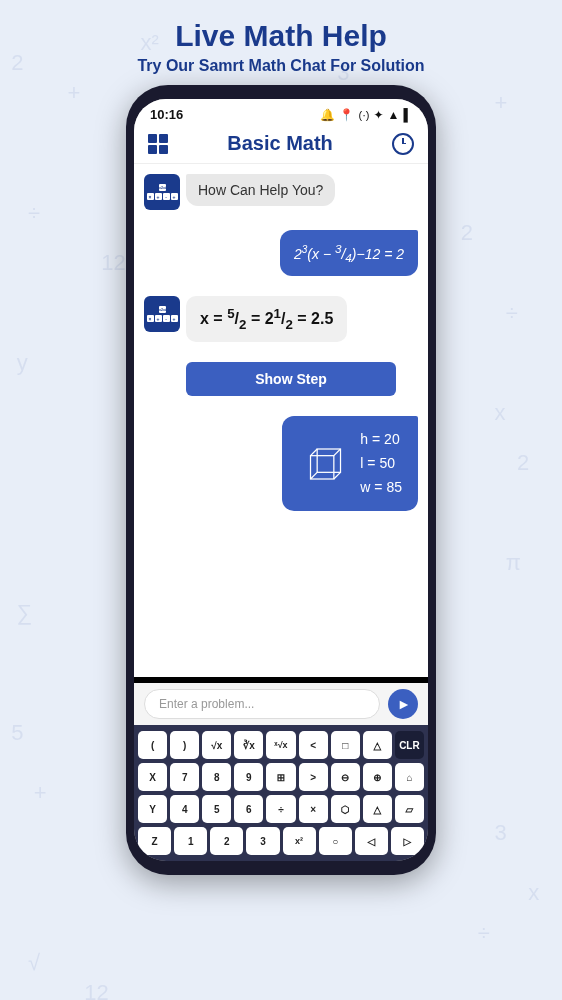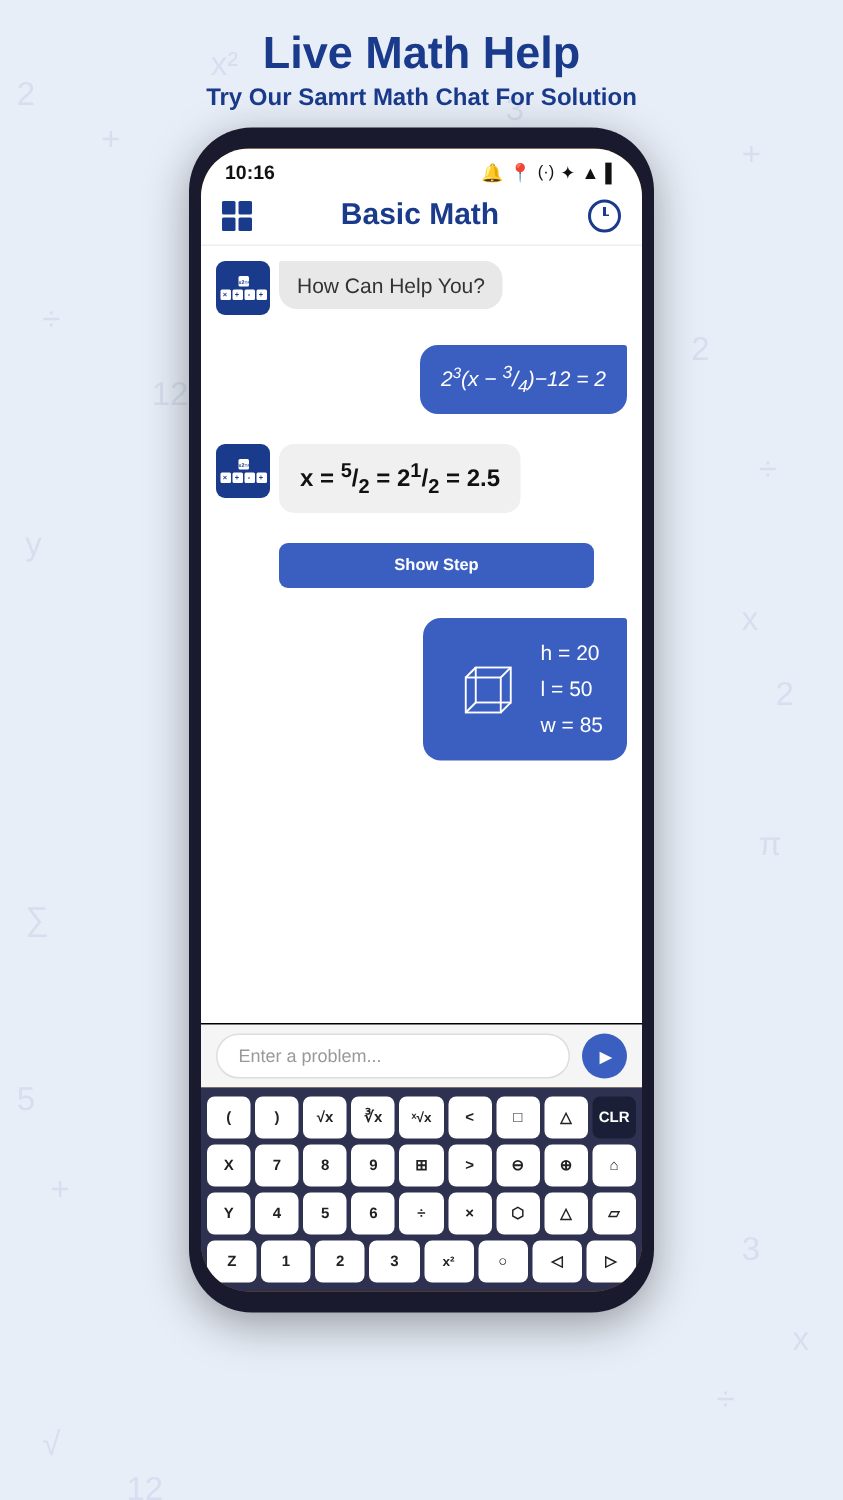--- a/index.html
+++ b/index.html
@@ -57,21 +57,21 @@
       height: 790px;
       margin: 0 auto;
       background: #1a1a2e;
       border-radius: 42px;
       padding: 14px 8px;
       box-shadow: 0 8px 30px rgba(0,0,0,0.35);
     }
     .phone-screen {
       width: 100%;
       height: 100%;
-      background: #a16207;
+      background: #a3a3a3;
       border-radius: 32px;
       overflow: hidden;
       display: flex;
       flex-direction: column;
     }
 
     
     .status-bar {
       display: flex;
       justify-content: space-between;
@@ -239,21 +239,21 @@
       color: #111;
     }
 
     .show-step-btn {
       background: #3b5fc0;
       color: white;
       border: none;
       border-radius: 6px;
       padding: 9px 0;
       width: 210px;
-      font-size: 11px;
+      font-size: 14px;
       font-weight: 600;
       cursor: pointer;
       text-align: center;
       margin-left: 42px;
     }
 
     
     .shape-bubble {
       background: #3b5fc0;
       border-radius: 12px;
@@ -272,21 +272,21 @@
     }
 
     
     .input-bar {
       padding: 6px 10px;
       background: #f5f5f5;
       display: flex;
       align-items: center;
       gap: 8px;
       flex-shrink: 0;
-      border-top: 1px solid #000000;
+      border-top: 6px solid #000000;
     }
     .input-field {
       flex: 1;
       background: #fff;
       border: 1px solid #ddd;
       border-radius: 20px;
       padding: 7px 14px;
       font-size: 12px;
       color: #999;
     }

